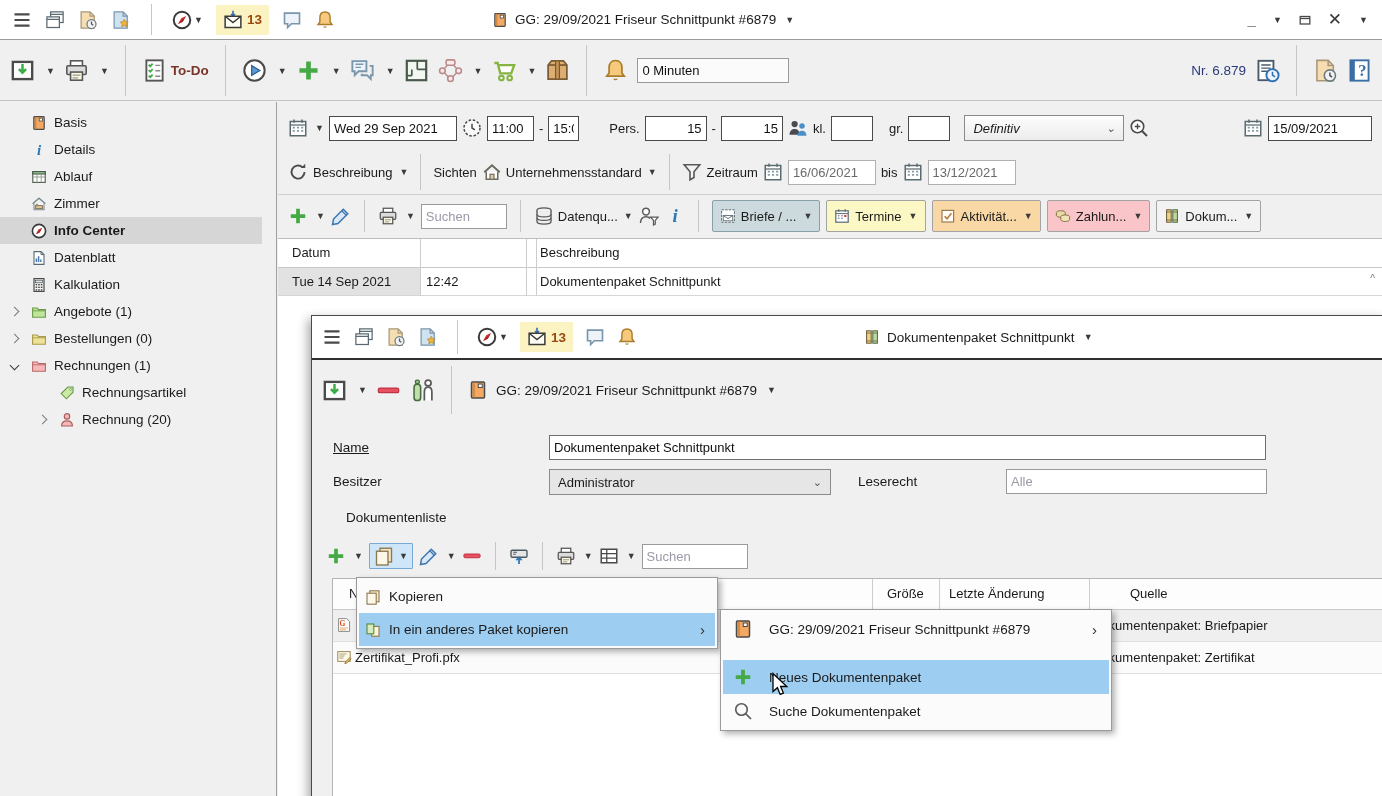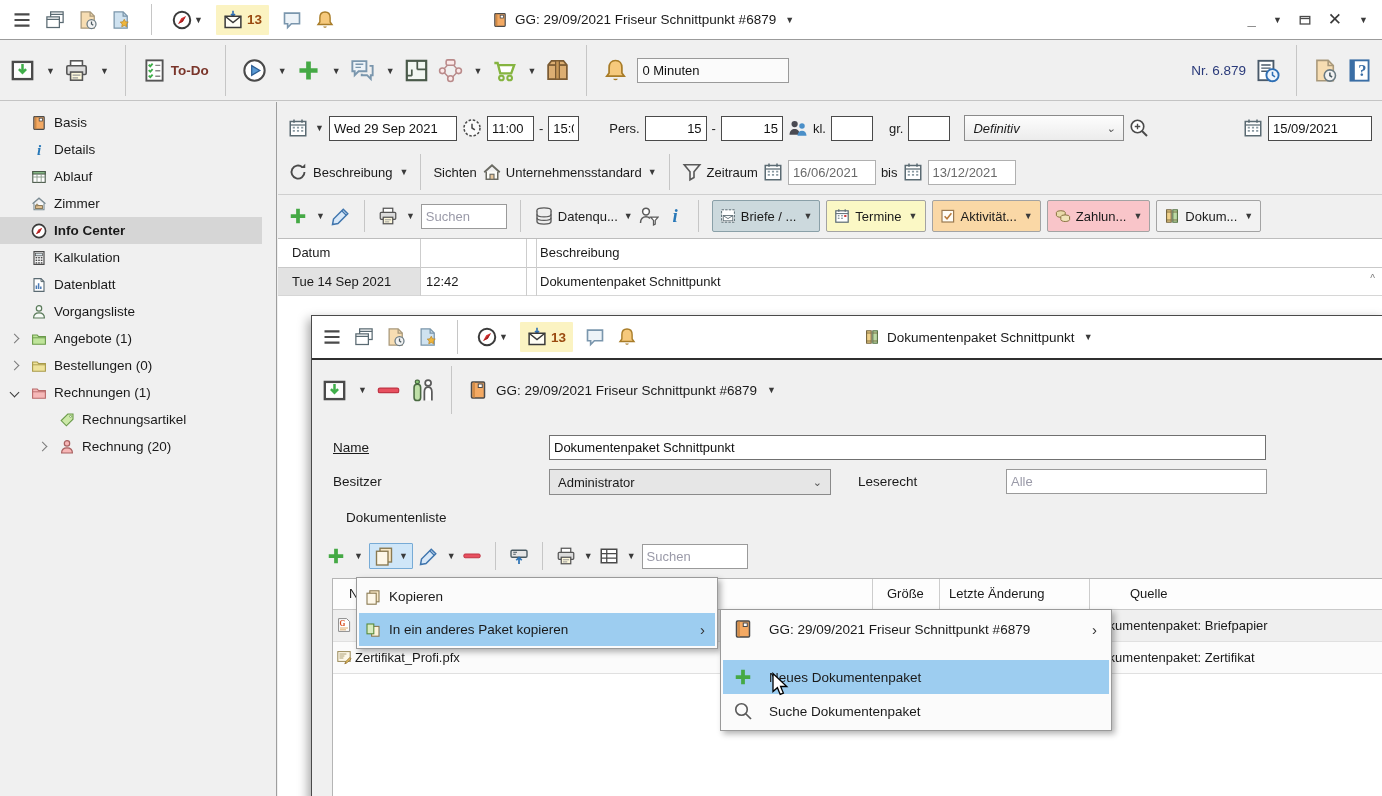--- a/index.html
+++ b/index.html
@@ -344,57 +344,47 @@
               <path d="M11.2 4.8L7.4 6.6 4.8 11.2l3.8-1.8z" fill="#d83030"></path>
               <path d="M11.2 4.8L8.6 9.4l-3.8 1.8z" fill="#a02020"></path>
             </svg>
           </span>
           <span>Info Center</span>
         </div>
         <div class="side-item" style="padding-left: 6px;">
           <span class="tchev"></span>
           <span class="ico sm">
             <svg viewBox="0 0 16 16" xmlns="http://www.w3.org/2000/svg">
+              <path d="M3 1.6h7l3 3v9.8H3z" fill="#fff" stroke="#5a6a72" stroke-width="1.1"></path>
+              <path d="M10 1.6v3h3" fill="none" stroke="#5a6a72"></path>
+              <path d="M5.4 12V8.6M7.6 12V6.2M9.8 12V9.6" stroke="#4a7ab5" stroke-width="1.5"></path>
+            </svg>
+          </span>
+          <span>Datenblatt</span>
+        </div>
+        <div class="side-item" style="padding-left: 6px;">
+          <span class="tchev"></span>
+          <span class="ico sm">
+            <svg viewBox="0 0 16 16" xmlns="http://www.w3.org/2000/svg">
               <rect x="3" y="1.6" width="10" height="12.8" fill="#f6f6f6" stroke="#4a4a4a" stroke-width="1.2"></rect>
               <rect x="4.6" y="3.2" width="6.8" height="2.6" fill="#dce8ee" stroke="#4a4a4a" stroke-width=".7"></rect>
               <g fill="#4a4a4a">
                 <rect x="4.6" y="7" width="1.6" height="1.4"></rect>
                 <rect x="7.2" y="7" width="1.6" height="1.4"></rect>
                 <rect x="9.8" y="7" width="1.6" height="1.4"></rect>
                 <rect x="4.6" y="9.6" width="1.6" height="1.4"></rect>
                 <rect x="7.2" y="9.6" width="1.6" height="1.4"></rect>
                 <rect x="9.8" y="9.6" width="1.6" height="1.4"></rect>
                 <rect x="4.6" y="12.2" width="1.6" height="1.4"></rect>
                 <rect x="7.2" y="12.2" width="1.6" height="1.4"></rect>
                 <rect x="9.8" y="12.2" width="1.6" height="1.4"></rect>
               </g>
             </svg>
           </span>
           <span>Kalkulation</span>
-        </div>
-        <div class="side-item" style="padding-left: 6px;">
-          <span class="tchev"></span>
-          <span class="ico sm">
-            <svg viewBox="0 0 16 16" xmlns="http://www.w3.org/2000/svg">
-              <path d="M3 1.6h7l3 3v9.8H3z" fill="#fff" stroke="#5a6a72" stroke-width="1.1"></path>
-              <path d="M10 1.6v3h3" fill="none" stroke="#5a6a72"></path>
-              <path d="M5.4 12V8.6M7.6 12V6.2M9.8 12V9.6" stroke="#4a7ab5" stroke-width="1.5"></path>
-            </svg>
-          </span>
-          <span>Datenblatt</span>
-        </div>
-        <div class="side-item" style="padding-left: 6px;">
-          <span class="tchev"></span>
-          <span class="ico sm">
-            <svg viewBox="0 0 16 16" xmlns="http://www.w3.org/2000/svg">
-              <circle cx="8" cy="4.4" r="2.7" fill="#f6faf6" stroke="#5a7a5a" stroke-width="1.2"></circle>
-              <path d="M2.6 14c0-3.4 2.4-5.2 5.4-5.2s5.4 1.8 5.4 5.2z" fill="#f6faf6" stroke="#5a7a5a" stroke-width="1.2"></path>
-            </svg>
-          </span>
-          <span>Vorgangsliste</span>
         </div>
         <div class="side-item" style="padding-left: 6px;">
           <span class="tchev right"></span>
           <span class="ico sm">
             <svg viewBox="0 0 16 16" xmlns="http://www.w3.org/2000/svg">
               <path d="M1.6 13.2V4h4.6l1.4 1.6h6.8v7.6z" fill="#bfe49a" stroke="#6a9a4a" stroke-width="1.1"></path>
               <path d="M1.6 6.8h12.8" stroke="#6a9a4a" stroke-width=".9"></path>
             </svg>
           </span>
           <span>Angebote (1)</span>

